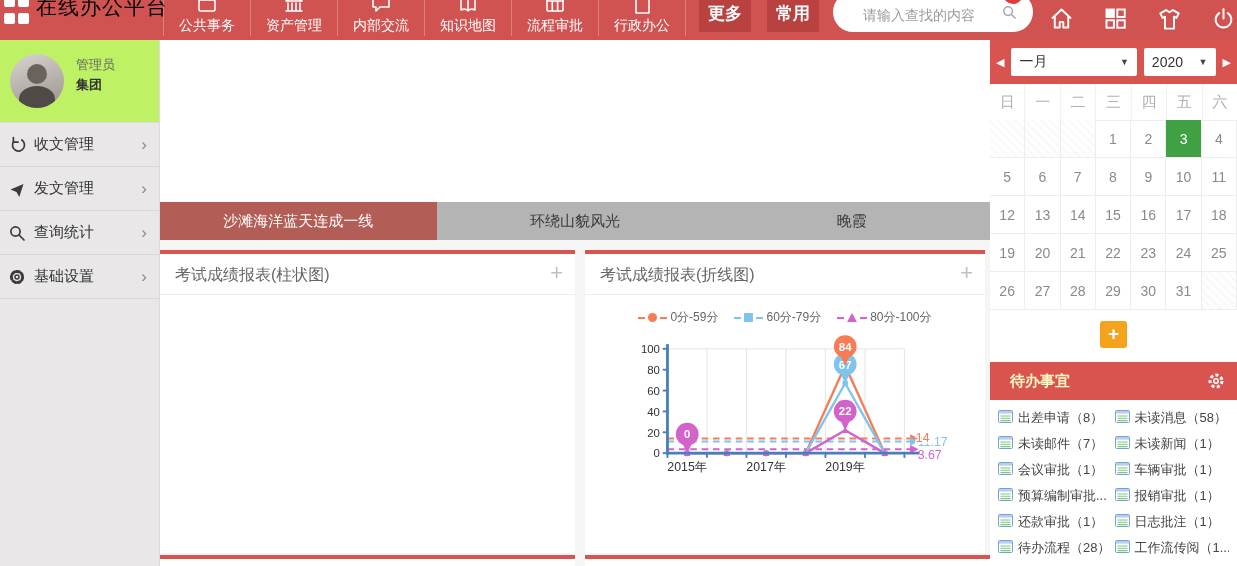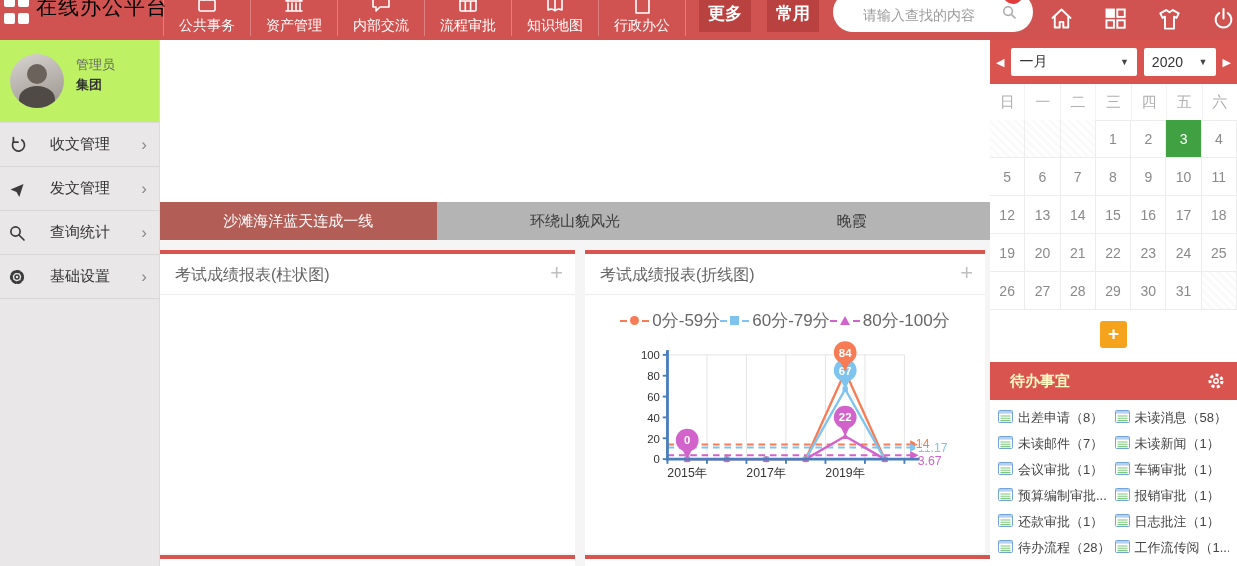--- a/index.html
+++ b/index.html
@@ -30,35 +30,35 @@
   
   .sidebar{position:absolute;left:0;top:40px;width:160px;height:526px;background:#e9e7e7;border-right:1px solid #dcdada;box-sizing:border-box;}
   .user-block{height:82px;background:#bef264;border-bottom:1px solid #dcdada;position:relative;}
   .avatar{position:absolute;left:10px;top:14px;width:54px;height:54px;border-radius:50%;background:linear-gradient(160deg,#d8d4d0,#9a938d);overflow:hidden;}
   .avatar .head{position:absolute;left:17px;top:10px;width:20px;height:20px;border-radius:50%;background:#6b625c;}
   .avatar .bust{position:absolute;left:9px;top:32px;width:36px;height:26px;border-radius:50% 50% 0 0;background:#4f4a45;}
   .user-role{position:absolute;left:76px;top:16px;font-size:13px;color:#666;}
   .user-org{position:absolute;left:76px;top:36px;font-size:13px;color:#333;font-weight:bold;}
   .side-row{height:43px;border-bottom:1px solid #d8d6d6;display:flex;align-items:center;cursor:pointer;}
   .side-icon{width:18px;height:18px;margin-left:8px;flex:0 0 auto;}
-  .side-label{font-size:15px;color:#333;margin-left:24px;flex:1;}
+  .side-label{font-size:15px;color:#333;margin-left:8px;flex:1;}
   .side-chevron{color:#8a8a8a;font-size:17px;margin-right:12px;}
 
   
   .main{position:absolute;left:160px;top:40px;width:830px;height:526px;background:#f5f5f5;}
   .banner{position:absolute;left:0;top:0;width:830px;height:162px;background:#fff;}
   .tabs{position:absolute;left:0;top:162px;width:830px;height:38px;display:flex;background:#b4b4b4;}
   .tab{flex:1;display:flex;align-items:center;justify-content:center;font-size:15px;color:#3b3b3b;cursor:pointer;}
   .tab.active{background:#b35d57;color:#fff;}
   .panel{position:absolute;top:210px;height:303px;background:#fff;border-top:4px solid #d9534f;box-sizing:border-box;}
   .panel-bar{left:0;width:415px;} .panel-line{left:425px;width:400px;}
   .panel-head{height:40px;border-bottom:1px solid #ededed;position:relative;}
   .panel-title{position:absolute;left:15px;top:11px;font-size:16px;color:#666;}
   .panel-plus{position:absolute;right:12px;top:8px;font-size:22px;color:#c0c0c0;cursor:pointer;line-height:22px;}
-  .legend{display:flex;justify-content:center;align-items:center;margin-top:14px;font-size:17px;color:#666;}
+  .legend{display:flex;justify-content:center;align-items:center;gap:16px;margin-top:14px;font-size:12px;color:#666;}
   .legend-item{display:flex;align-items:center;gap:3px;cursor:pointer;}
   .l-dash{width:7px;height:2px;display:inline-block;}
   .l-circle{width:9px;height:9px;border-radius:50%;display:inline-block;}
   .l-square{width:9px;height:9px;display:inline-block;}
   .l-tri{width:0;height:0;border-left:5px solid transparent;border-right:5px solid transparent;border-bottom:9px solid #000;display:inline-block;}
   .chart-wrap{margin:2px auto 0;width:350px;}
   .stub{position:absolute;top:515px;height:11px;background:#fff;border-top:4px solid #d9534f;box-sizing:border-box;}
   .stub-l{left:0;width:415px;} .stub-r{left:425px;width:405px;}
 
   
@@ -114,31 +114,31 @@
           <span class="nav-label">资产管理</span>
         </div>
         <div class="nav-item">
           <span class="nav-icon-clip"><svg width="22" height="22" viewBox="0 0 22 22" fill="none" stroke="#fff" stroke-width="1.6" stroke-linejoin="round" stroke-linecap="round">
               <path d="M3 5h16v10H10l-4 4v-4H3z"></path>
             </svg></span>
           <span class="nav-label">内部交流</span>
         </div>
         <div class="nav-item">
           <span class="nav-icon-clip"><svg width="22" height="22" viewBox="0 0 22 22" fill="none" stroke="#fff" stroke-width="1.6" stroke-linejoin="round" stroke-linecap="round">
+              <path d="M11 5.5c-2-1.6-5-1.6-7-.6V18c2-1 5-1 7 .6 2-1.6 5-1.6 7-.6V4.9c-2-1-5-1-7 .6z"></path>
+              <path d="M11 5.5V18.6"></path>
+            </svg></span>
+          <span class="nav-label">知识地图</span>
+        </div>
+        <div class="nav-item">
+          <span class="nav-icon-clip"><svg width="22" height="22" viewBox="0 0 22 22" fill="none" stroke="#fff" stroke-width="1.6" stroke-linejoin="round" stroke-linecap="round">
               <rect x="3" y="5" width="16" height="14" rx="1"></rect>
               <path d="M3 9h16M8.3 9v10M13.6 9v10"></path>
             </svg></span>
           <span class="nav-label">流程审批</span>
-        </div>
-        <div class="nav-item">
-          <span class="nav-icon-clip"><svg width="22" height="22" viewBox="0 0 22 22" fill="none" stroke="#fff" stroke-width="1.6" stroke-linejoin="round" stroke-linecap="round">
-              <path d="M11 5.5c-2-1.6-5-1.6-7-.6V18c2-1 5-1 7 .6 2-1.6 5-1.6 7-.6V4.9c-2-1-5-1-7 .6z"></path>
-              <path d="M11 5.5V18.6"></path>
-            </svg></span>
-          <span class="nav-label">知识地图</span>
         </div>
         <div class="nav-item">
           <span class="nav-icon-clip"><svg width="22" height="22" viewBox="0 0 22 22" fill="none" stroke="#fff" stroke-width="1.6" stroke-linejoin="round" stroke-linecap="round">
               <path d="M5 3h9l4 4v14H5z"></path>
               <path d="M14 3v4h4"></path>
             </svg></span>
           <span class="nav-label">行政办公</span>
         </div>
       </div>
     <div class="red-btn btn-more">更多</div>

